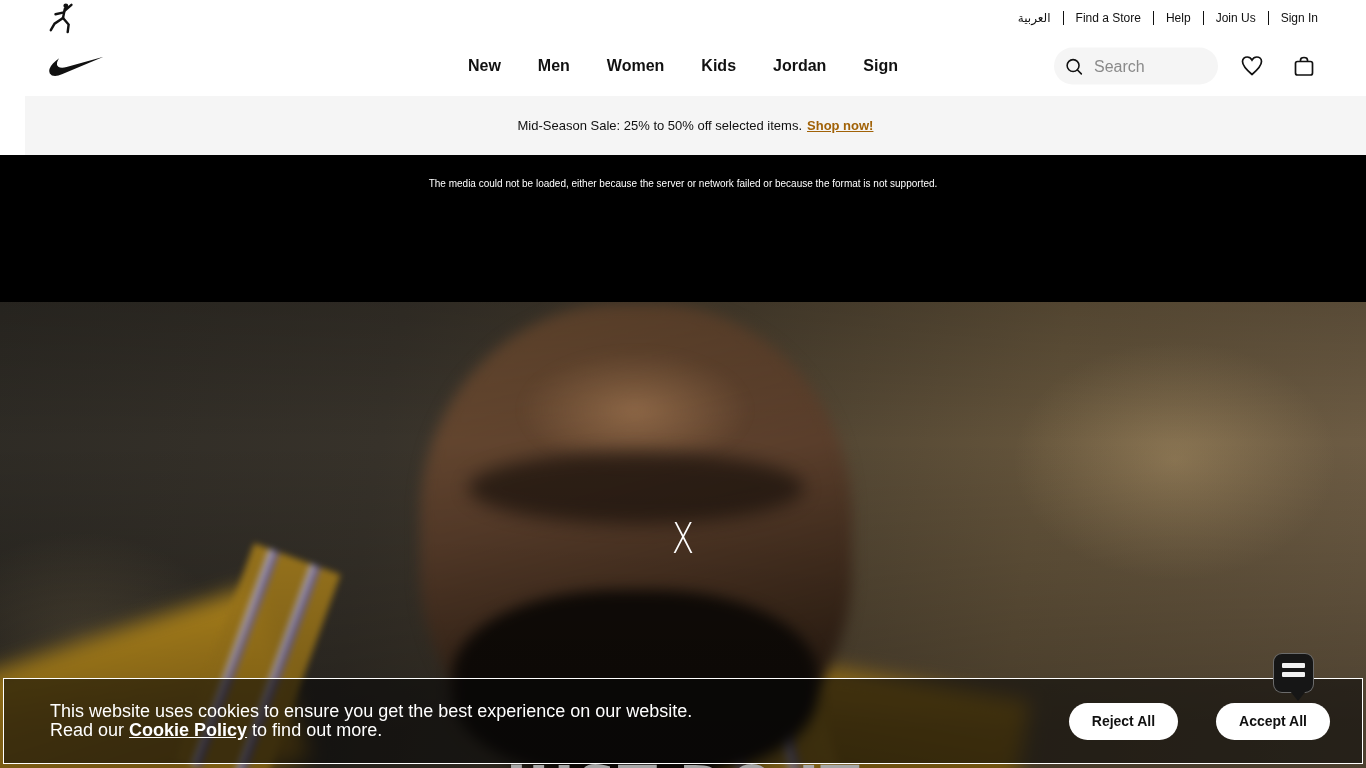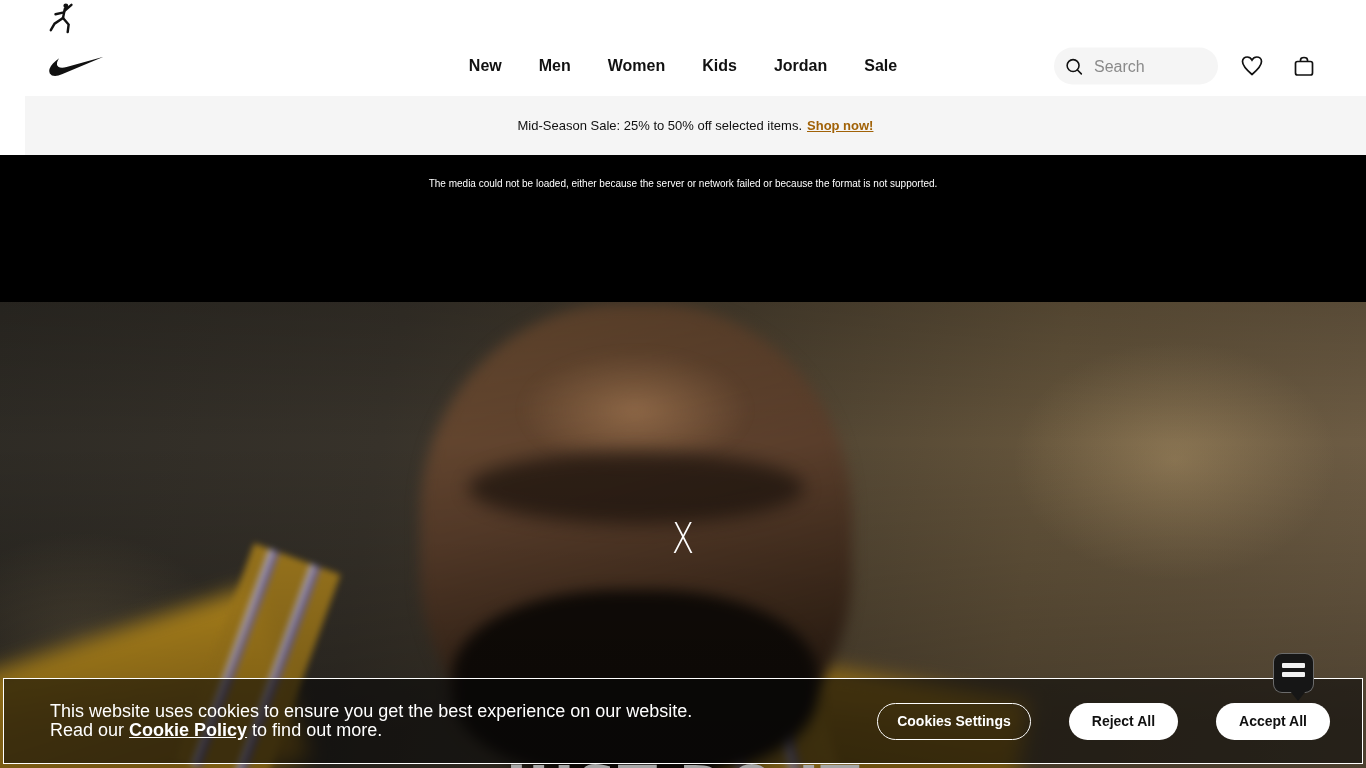--- a/index.html
+++ b/index.html
@@ -95,35 +95,46 @@
     <a style="cursor:pointer;">
       <svg class="jumpman" viewBox="0 0 32 34" fill="none" stroke="#111" stroke-width="2.6" stroke-linecap="round">
         <circle cx="19" cy="4" r="2.6" fill="#111" stroke="none"></circle>
         <path d="M18 7 L16 17"></path>
         <path d="M18 9 L25 3"></path>
         <path d="M17 11 L8 13"></path>
         <path d="M16 17 L22 24 L21 32"></path>
         <path d="M16 17 L7 23 L3 30"></path>
       </svg>
     </a>
+    <nav class="utility-links">
+      <a>العربية</a>
+      <span class="u-sep"></span>
+      <a>Find a Store</a>
+      <span class="u-sep"></span>
+      <a>Help</a>
+      <span class="u-sep"></span>
+      <a>Join Us</a>
+      <span class="u-sep"></span>
+      <a>Sign In</a>
+    </nav>
   </header>
 
   <header class="main-nav">
     <a>
       <svg class="swoosh" viewBox="0 0 69 24" fill="#111">
         <path d="M68.5 0.5 L17.9 21.9 Q12.4 24.2 8.7 24.2 Q4.2 24.2 2.2 21.1 Q0.8 18.9 1.8 15.7 Q2.8 12.4 6.1 8.9 Q8.9 6 13.7 2.4 Q11.7 5.3 11.2 7.3 Q10.2 10.9 12.7 12.8 Q14.4 14.1 17.4 14.1 Q19.8 14.1 22.9 13.2 Z"></path>
       </svg>
     </a>
     <nav class="nav-links">
       <a>New</a>
       <a>Men</a>
       <a>Women</a>
       <a>Kids</a>
       <a>Jordan</a>
-      <a>Sale</a>
+      <a>Sign</a>
     </nav>
     <div class="nav-right">
       <div class="search-pill">
         <svg width="22" height="22" viewBox="0 0 24 24" fill="none" stroke="#111" stroke-width="1.7" stroke-linecap="round">
           <circle cx="11" cy="11" r="6.5"></circle>
           <path d="M15.8 15.8 L20 20"></path>
         </svg>
         <input type="text" placeholder="Search" style="">
       </div>
       <button class="icon-btn">
@@ -159,21 +170,20 @@
     <div class="h-brow"></div>
     <div class="h-beard"></div>
     <div class="h-vignette"></div>
     <div class="hero-close">X</div>
     <div class="hero-headline">JUST DO IT</div>
   </section>
 
   <div class="cookie-banner">
     <p class="cookie-text"><span>This website uses cookies to ensure you get the best experience on our website. Read our </span><a>Cookie Policy</a><span> to find out more.</span></p>
     <div class="cookie-actions">
-      <button class="pill-btn btn-ghost">Cookies Settings</button>
       <button class="pill-btn btn-solid">Reject All</button>
       <button class="pill-btn btn-solid">Accept All</button>
     </div>
   </div>
 
   <div class="chat-widget">
     <div class="chat-bar b1"></div>
     <div class="chat-bar b2"></div>
     <div class="chat-tail"></div>
   </div>

